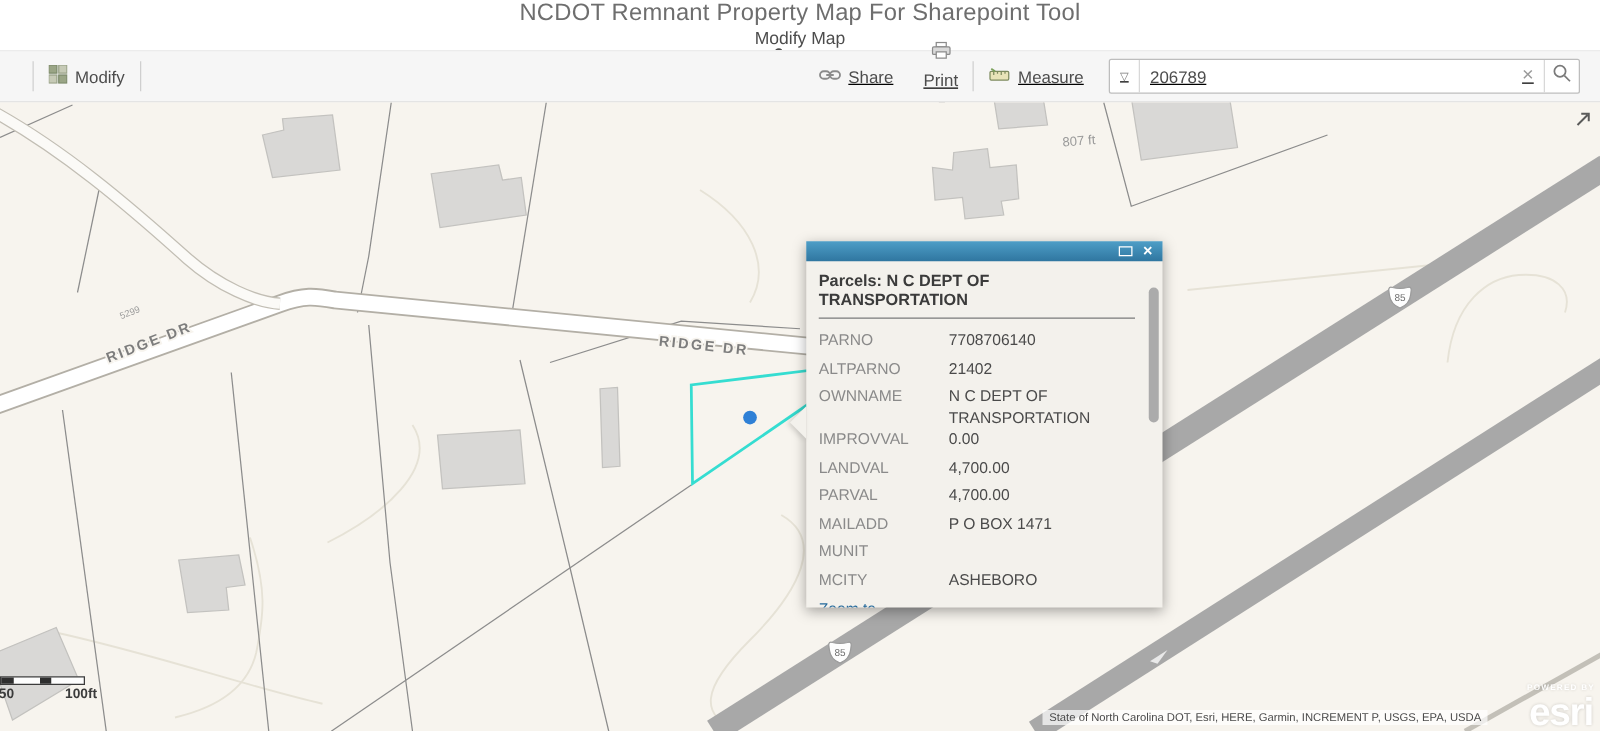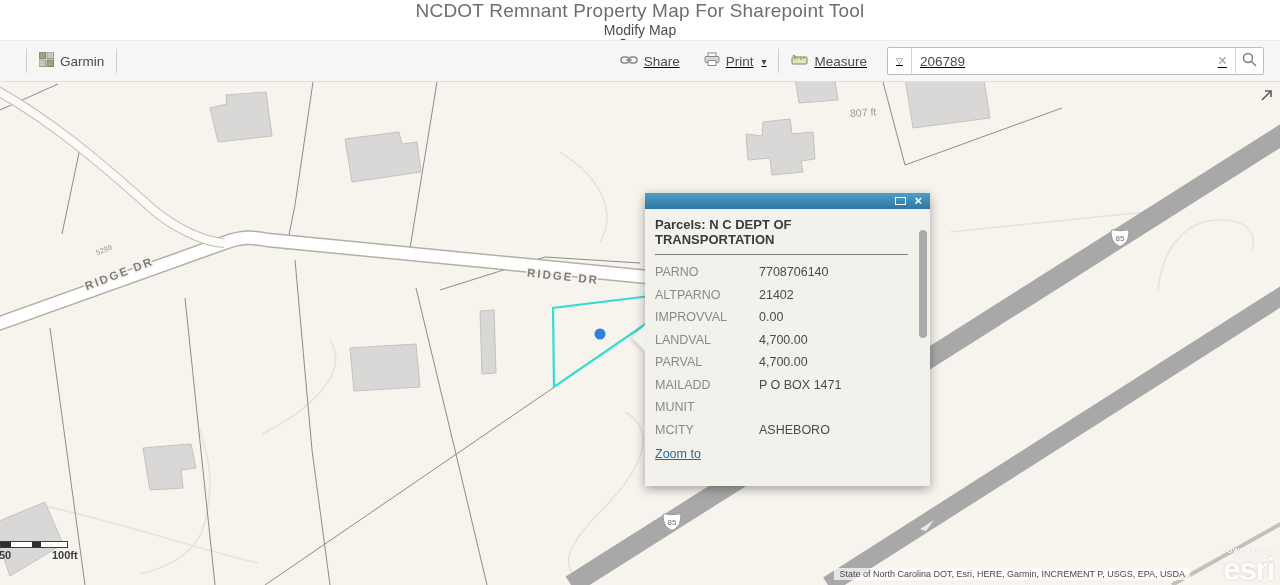--- a/index.html
+++ b/index.html
@@ -13,21 +13,21 @@
   .hdr-spacer { flex:1; }
   .hdr-link { font-size:14px; color:#4c4c4c; cursor:pointer; display:flex; align-items:center; gap:5px;justify-content:flex-end; }
   .hdr-link + .hdr-link { margin-left:22px; }
 
   
   .tbar { position:absolute; top:40px; left:0; width:1280px; height:42px; background:#f6f6f6;
           border-top:1px solid #ececec; border-bottom:1px solid #dedede;
           display:flex; align-items:center; padding:0 16px; }
   .tdiv { width:1px; height:24px; background:#cfcfcf; margin:0 10px; }
   .tbtn { display:flex; align-items:center; gap:6px; font-size:13.5px; color:#4c4c4c; cursor:pointer; padding:4px 2px; }
-  .tbtn + .tbtn { margin-left:20px; }
+  .tbtn + .tbtn { margin-left:20px;flex-direction:column; }
   .tbar-right { margin-left:auto; display:flex; align-items:center;text-decoration:underline; }
   .caret { font-size:10px; color:#4c4c4c; margin-left:2px; }
 
   .searchbox { display:flex; align-items:center; width:377px; height:28px; background:#fff;
                border:1px solid #bdbdbd; border-radius:2px; margin-left:18px; }
   .sb-drop { width:24px; height:100%; display:flex; align-items:center; justify-content:center;
              border-right:1px solid #d8d8d8; color:#7a7a7a; font-size:9px; cursor:pointer; }
   .sb-input { flex:1; border:0; outline:none; font-size:13.5px; color:#4c4c4c; padding:0 8px;
               font-family:"Liberation Sans",sans-serif; background:transparent; }
   .sb-clear { color:#9a9a9a; font-size:16px; padding:0 8px; cursor:pointer; }
@@ -103,21 +103,21 @@
     <div class="tdiv"></div>
     <div class="tbtn">
       <span>
         <svg width="15" height="15" viewBox="0 0 15 15">
           <rect x="0" y="0" width="6.5" height="6.5" fill="#9aa586" stroke="#7d8a6b"></rect>
           <rect x="8" y="0" width="6.5" height="6.5" fill="#c6cab6" stroke="#9aa389"></rect>
           <rect x="0" y="8" width="6.5" height="6.5" fill="#c6cab6" stroke="#9aa389"></rect>
           <rect x="8" y="8" width="6.5" height="6.5" fill="#9aa586" stroke="#7d8a6b"></rect>
         </svg>
       </span>
-      <span>Garmin</span>
+      <span>Modify</span>
     </div>
     <div class="tdiv"></div>
 
     <div class="tbar-right">
       <div class="tbtn">
         <span>
           <svg width="18" height="12" viewBox="0 0 18 12">
             <rect x="1" y="3" width="8" height="6" rx="3" fill="none" stroke="#8b8b8b" stroke-width="1.5"></rect>
             <rect x="9" y="3" width="8" height="6" rx="3" fill="none" stroke="#8b8b8b" stroke-width="1.5"></rect>
             <line x1="6" y1="6" x2="12" y2="6" stroke="#8b8b8b" stroke-width="1.5"></line>
@@ -273,20 +273,24 @@
       <div class="prows">
           <div class="prow">
             <span class="plabel">PARNO</span>
             <span class="pvalue">7708706140</span>
           </div>
           <div class="prow">
             <span class="plabel">ALTPARNO</span>
             <span class="pvalue">21402</span>
           </div>
           <div class="prow">
+            <span class="plabel">OWNNAME</span>
+            <span class="pvalue">N C DEPT OF TRANSPORTATION</span>
+          </div>
+          <div class="prow">
             <span class="plabel">IMPROVVAL</span>
             <span class="pvalue">0.00</span>
           </div>
           <div class="prow">
             <span class="plabel">LANDVAL</span>
             <span class="pvalue">4,700.00</span>
           </div>
           <div class="prow">
             <span class="plabel">PARVAL</span>
             <span class="pvalue">4,700.00</span>

